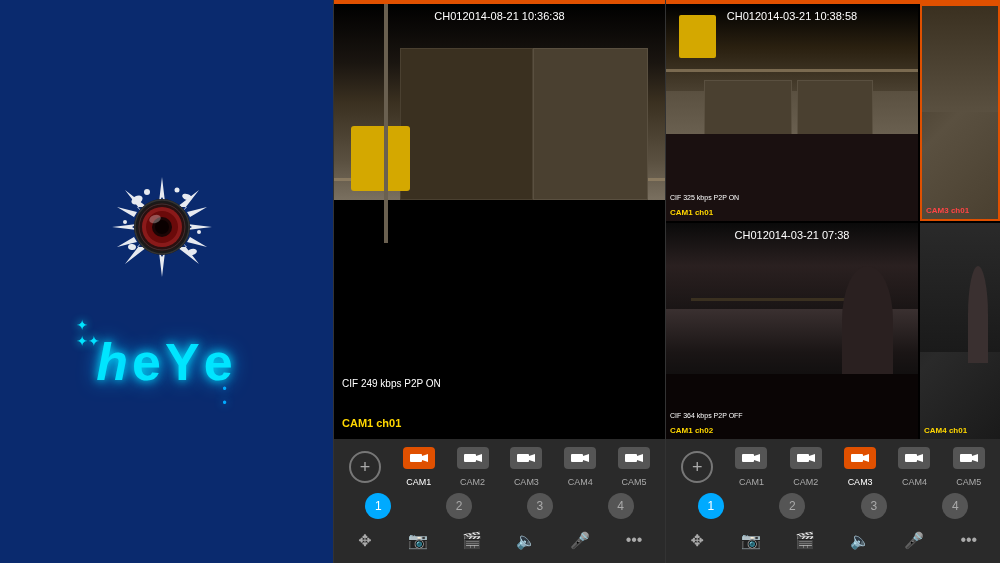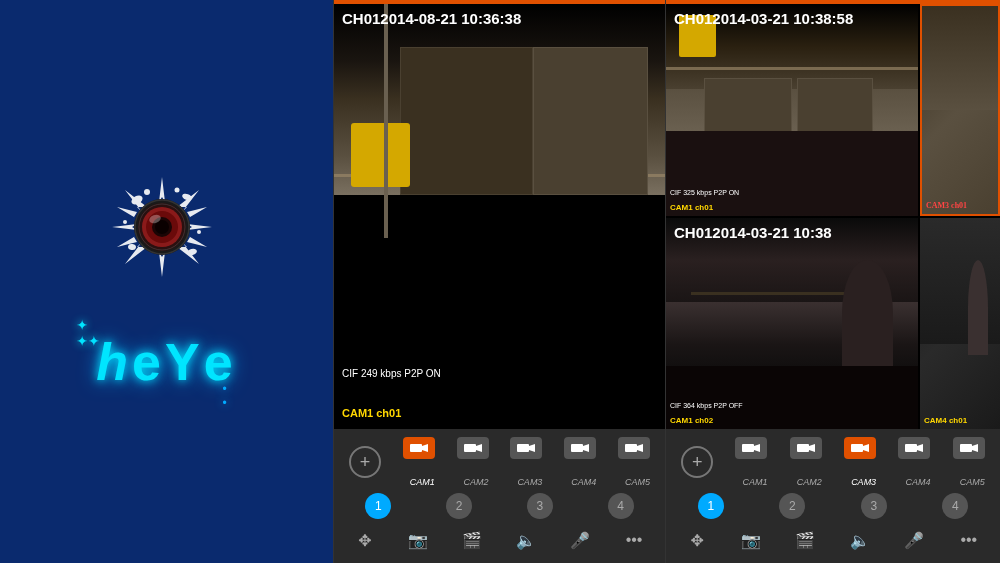--- a/index.html
+++ b/index.html
@@ -85,24 +85,24 @@
       background: #000;
       overflow: hidden;
     }
 
     .cam-overlay-top {
       position: absolute;
       top: 6px;
       left: 8px;
       right: 8px;
       display: flex;
-      justify-content: flex-start;
+      justify-content: center;
       color: #fff;
-      font-size: 15px;
-      font-weight: bold;
+      font-size: 11px;
+      font-weight: normal;
     }
 
     .cam-overlay-bottom-info {
       position: absolute;
       bottom: 50px;
       left: 8px;
       color: #fff;
       font-size: 10px;
     }
 
@@ -126,24 +126,23 @@
 
     .toolbar-row {
       display: flex;
       align-items: center;
       justify-content: space-around;
     }
 
     .cam-btn {
       display: flex;
       flex-direction: column;
-      align-items: flex-end;
-      gap: 18px;
+      align-items: center;
+      gap: 8px;
       cursor: pointer;
-      font-style: italic;
     }
 
     .cam-btn-icon {
       width: 32px;
       height: 22px;
       background: #555;
       border-radius: 4px;
       display: flex;
       align-items: center;
       justify-content: center;
@@ -264,21 +263,20 @@
       position: absolute;
       bottom: 4px;
       left: 4px;
       color: #ffd700;
       font-size: 8px;
       font-weight: bold;
     }
 
     .cam-label-small.red {
       color: #ff4444;
-      font-family: Liberation Serif, serif;
     }
 
     
     .cam-icon-svg {
       width: 18px;
       height: 12px;
     }
 
     
     .eye-svg {
@@ -485,21 +483,21 @@
     <div class="cam-cell cam-cell-main-bottom" style="position:relative;">
 
       <div style="position:absolute;top:0;left:0;right:0;height:40%;background:linear-gradient(180deg,#0a0a0a 0%,#2a2020 50%,#1a1515 100%);"></div>
       <div style="position:absolute;top:35%;left:10%;width:70%;height:3px;background:#3a3020;"></div>
 
       <div style="position:absolute;top:20%;right:10%;width:20%;height:50%;background:#2a2020;border-radius:50% 50% 0 0;"></div>
       <div style="position:absolute;bottom:0;left:0;right:0;height:30%;background:#0a0505;"></div>
 
       <div class="cam-overlay-top">
         <span>CH01</span>
-        <span>2014-03-21 10:38</span>
+        <span>2014-03-21 07:38</span>
       </div>
       <div class="cam-info-small">CIF 364 kbps  P2P OFF</div>
       <div class="cam-label-small">CAM1 ch02</div>
     </div>
 
     <div class="cam-cell cam-cell-thumb2" style="position:relative;">
       <div style="position:absolute;top:0;left:0;right:0;height:60%;background:linear-gradient(180deg,#2a2a2a,#1a1a1a);"></div>
 
       <div style="position:absolute;top:20%;right:15%;width:25%;height:45%;background:#3a3030;border-radius:50% 50% 0 0;"></div>
       <div class="cam-label-small">CAM4 ch01</div>

